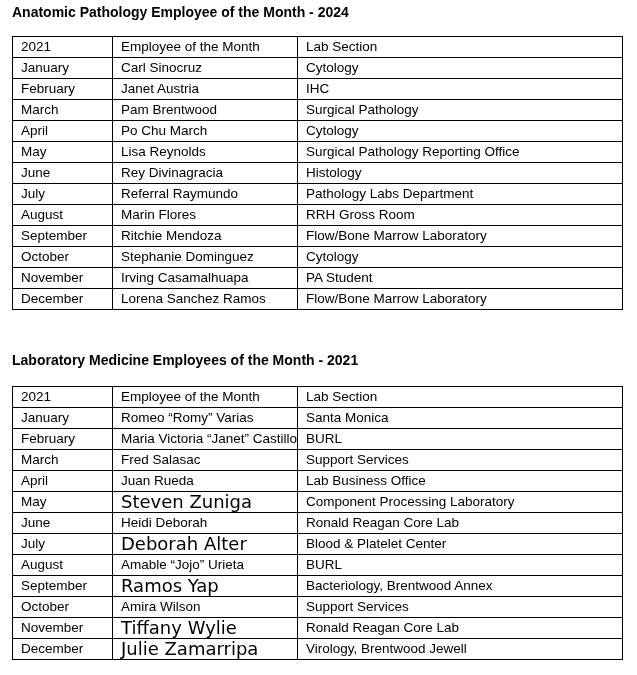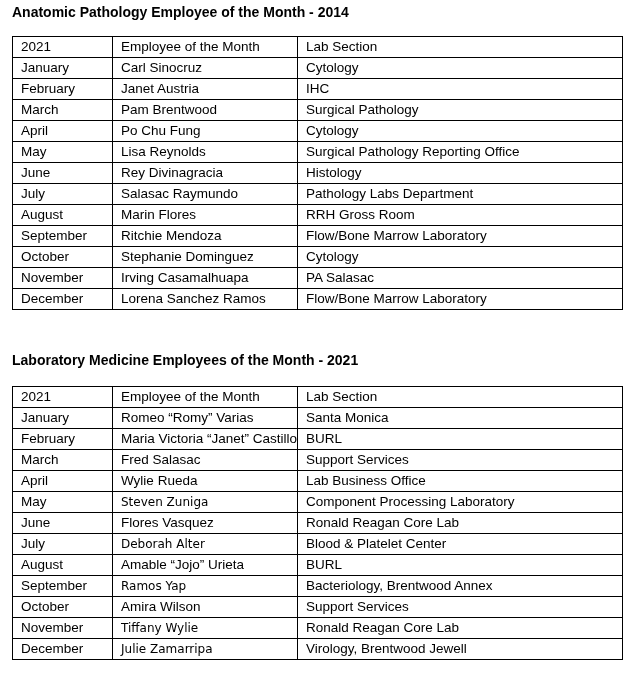--- a/index.html
+++ b/index.html
@@ -41,29 +41,29 @@
     text-align: left;
     font-size: 13.5px;
     height: 20px;
     line-height: 20px;
     padding: 0 4px 0 8px;
     white-space: nowrap;
     overflow: hidden;
   }
   .emp-table td.alt-font {
     font-family: "DejaVu Sans", sans-serif;
-    font-size: 12px;
+    font-size: 18px;
   }
 </style>
 </head>
 <body>
 
 <div>
 
-  <h2 class="section-title">Anatomic Pathology Employee of the Month - 2014</h2>
+  <h2 class="section-title">Anatomic Pathology Employee of the Month - 2024</h2>
 
   <table class="emp-table">
     <colgroup>
         <col class="c-month">
         <col class="c-name">
         <col class="c-section">
       </colgroup>
     <thead>
       <tr>
         <th>2021</th>
@@ -82,57 +82,57 @@
           <td>Janet Austria</td>
           <td>IHC</td>
         </tr>
         <tr>
           <td>March</td>
           <td>Pam Brentwood</td>
           <td>Surgical Pathology</td>
         </tr>
         <tr>
           <td>April</td>
-          <td>Po Chu Fung</td>
+          <td>Po Chu March</td>
           <td>Cytology</td>
         </tr>
         <tr>
           <td>May</td>
           <td>Lisa Reynolds</td>
           <td>Surgical Pathology Reporting Office</td>
         </tr>
         <tr>
           <td>June</td>
           <td>Rey Divinagracia</td>
           <td>Histology</td>
         </tr>
         <tr>
           <td>July</td>
-          <td>Salasac Raymundo</td>
+          <td>Referral Raymundo</td>
           <td>Pathology Labs Department</td>
         </tr>
         <tr>
           <td>August</td>
           <td>Marin Flores</td>
           <td>RRH Gross Room</td>
         </tr>
         <tr>
           <td>September</td>
           <td>Ritchie Mendoza</td>
           <td>Flow/Bone Marrow Laboratory</td>
         </tr>
         <tr>
           <td>October</td>
           <td>Stephanie Dominguez</td>
           <td>Cytology</td>
         </tr>
         <tr>
           <td>November</td>
           <td>Irving Casamalhuapa</td>
-          <td>PA Salasac</td>
+          <td>PA Student</td>
         </tr>
         <tr>
           <td>December</td>
           <td>Lorena Sanchez Ramos</td>
           <td>Flow/Bone Marrow Laboratory</td>
         </tr>
       </tbody>
   </table>
 
   <h2 class="section-title second">Laboratory Medicine Employees of the Month - 2021</h2>
@@ -161,31 +161,31 @@
           <td>Maria Victoria “Janet” Castillo</td>
           <td>BURL</td>
         </tr>
         <tr>
           <td>March</td>
           <td>Fred Salasac</td>
           <td>Support Services</td>
         </tr>
         <tr>
           <td>April</td>
-          <td>Wylie Rueda</td>
+          <td>Juan Rueda</td>
           <td>Lab Business Office</td>
         </tr>
         <tr>
           <td>May</td>
           <td class="alt-font">Steven Zuniga</td>
           <td>Component Processing Laboratory</td>
         </tr>
         <tr>
           <td>June</td>
-          <td>Flores Vasquez</td>
+          <td>Heidi Deborah</td>
           <td>Ronald Reagan Core Lab</td>
         </tr>
         <tr>
           <td>July</td>
           <td class="alt-font">Deborah Alter</td>
           <td>Blood &amp; Platelet Center</td>
         </tr>
         <tr>
           <td>August</td>
           <td>Amable “Jojo” Urieta</td>

